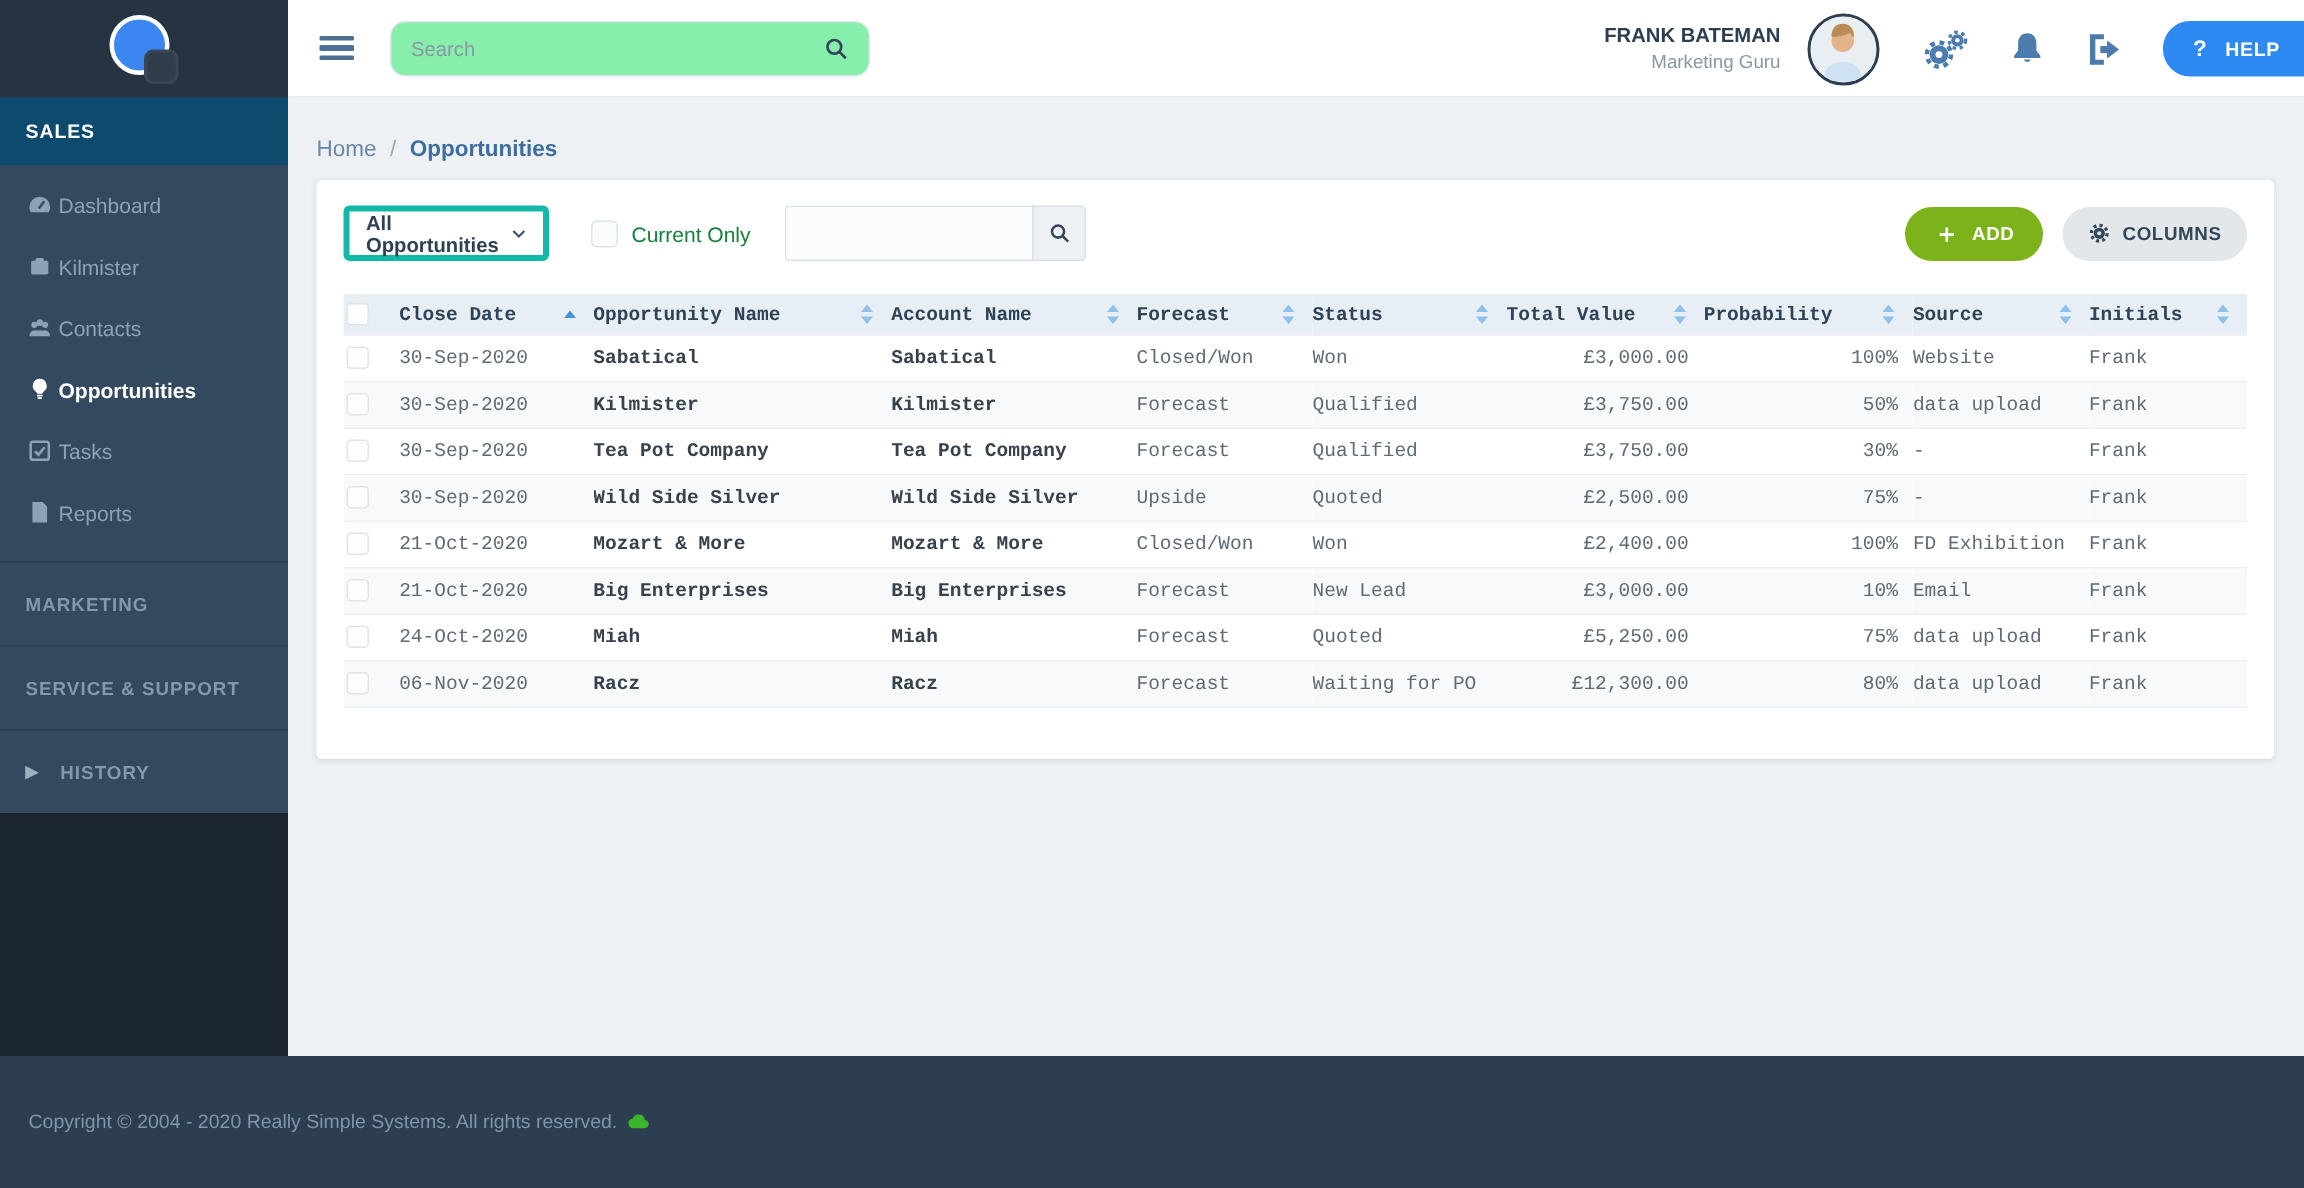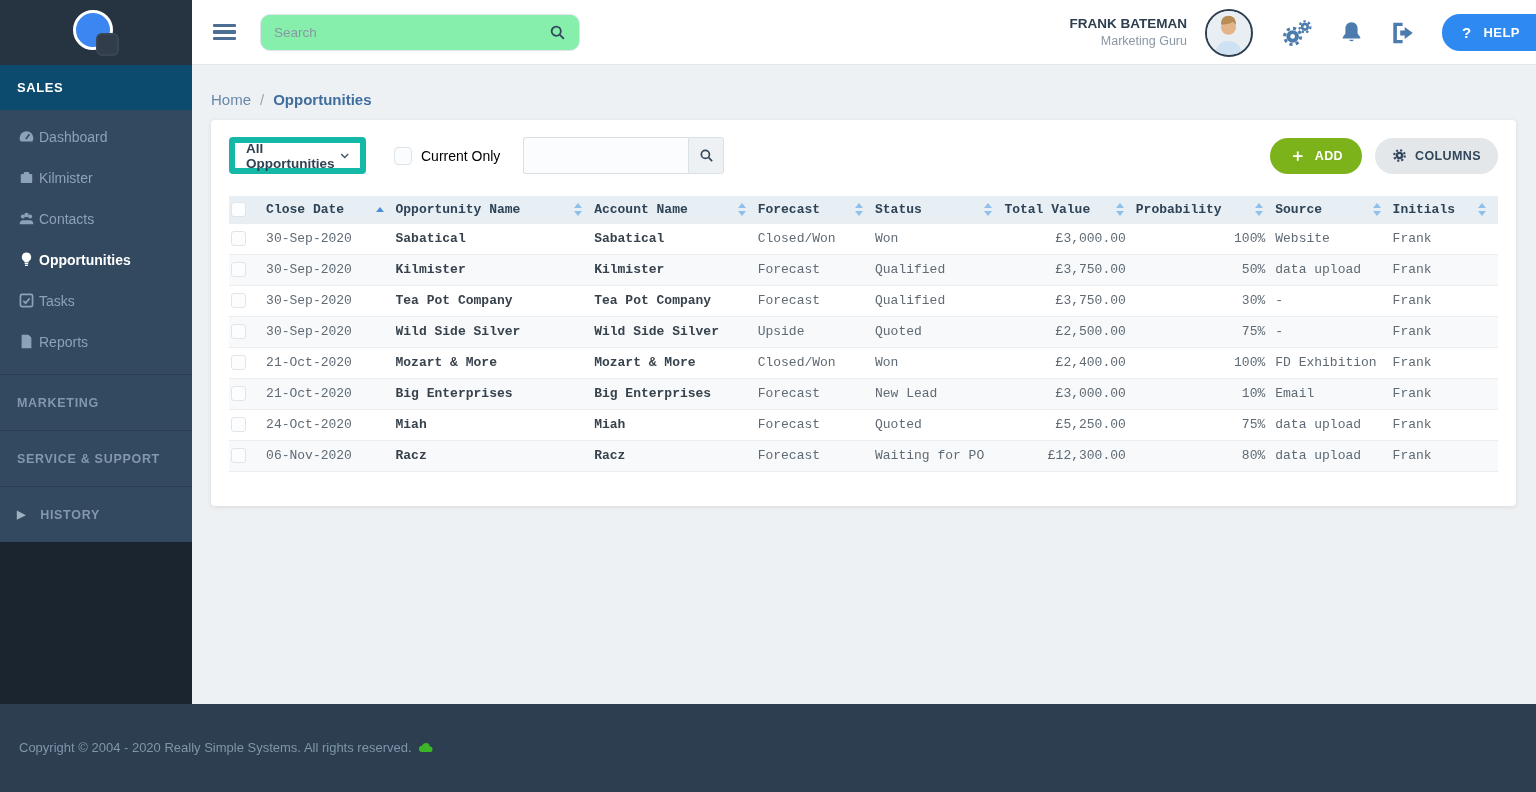--- a/index.html
+++ b/index.html
@@ -59,27 +59,27 @@
   
   .content { position:absolute; left:192px; top:65px; width:1344px; height:639px; }
   .breadcrumb { padding:26px 0 0 19px; font-size:15px; display:flex; gap:9px; align-items:center; }
   .bc-home { color:#6787a9; cursor:pointer; }
   .bc-sep { color:#9aa7b3; }
   .bc-current { color:#3f6e9e; font-weight:bold; }
 
   .panel { position:absolute; left:19px; top:55px; width:1305px; height:386px; background:#fff;
     border-radius:4px; box-shadow:0 1px 4px rgba(44,62,80,.13); padding:17px 18px; }
   .filter-row { display:flex; align-items:center; }
-  .filter-select { width:137px; height:37px; border:6px solid #14b8a6; border-radius:4px;
+  .filter-select { width:137px; height:37px; border:4px solid #14b8a6; border-radius:4px;
     display:flex; align-items:center; justify-content:space-between; padding:0 11px;
     font-size:13.5px; font-weight:bold; color:#2f4254; cursor:pointer; background:#fff; }
   .filter-select svg { width:11px; height:8px; color:#41546a; }
   .cbx { width:18px; height:18px; border:1px solid #dde3e9; border-radius:4px; background:#fbfcfd; cursor:pointer; }
   .current-only { display:flex; align-items:center; gap:9px; margin-left:28px; }
-  .current-only .lbl { color:#000000; font-size:14px; }
+  .current-only .lbl { color:#15803d; font-size:14px; }
   .tbl-search { display:flex; margin-left:23px; }
   .tbl-search input { width:165px; height:37px; border:1px solid #d9e0e6; border-right:none;
     border-radius:3px 0 0 3px; background:#fbfcfd; outline:none; padding:0 10px; font-size:13px;
     color:#3c4a58; font-family:"Liberation Sans",sans-serif; }
   .tbl-search button { width:36px; height:37px; border:1px solid #d9e0e6; background:#eef1f4;
     border-radius:0 3px 3px 0; cursor:pointer; color:#33475a; display:flex; align-items:center; justify-content:center; }
   .filter-spacer { flex:1; }
   .pill { height:36px; border-radius:18px; display:flex; align-items:center; gap:8px;
     font-size:12.5px; font-weight:bold; letter-spacing:.4px; cursor:pointer; border:none; }
   .add-btn { background:#7db31a; color:#fff; padding:0 19px; }

